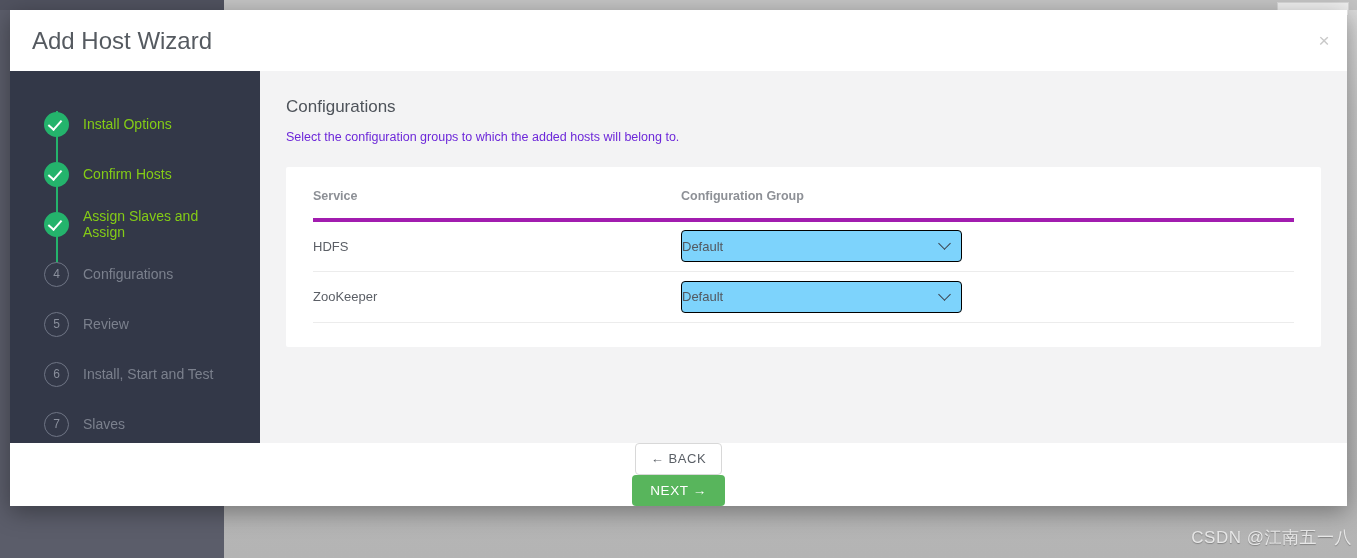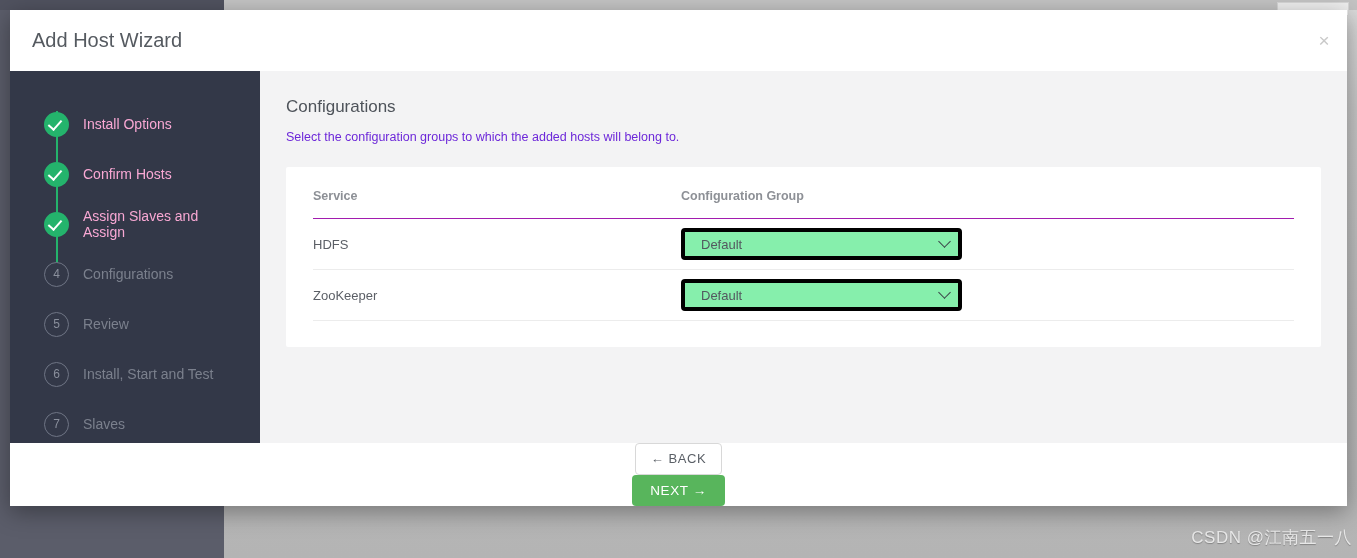--- a/index.html
+++ b/index.html
@@ -51,21 +51,21 @@
     overflow: hidden;
   }
   #modal-header {
     position: relative;
     height: 61px;
     background: #ffffff;
     display: flex; align-items: center;
   }
   #modal-title {
     margin-left: 22px;
-    font-size: 20px; color: #555a60; font-weight: 400;
+    font-size: 24px; color: #555a60; font-weight: 400;
   }
   #close-btn {
     position: absolute; right: 12px; top: 20px;
     width: 22px; height: 22px;
     color: #c9c9c9; font-size: 19px; line-height: 20px;
     text-align: center; cursor: pointer;
     background: none; border: none;
     font-family: "Liberation Sans", sans-serif;
   }
 
@@ -128,21 +128,21 @@
     background: #24b36c;
     z-index: 1;
   }
   .step-label {
     margin-left: 14px;
     font-size: 14px;
     line-height: 16px;
     color: #9a9ea9;
     max-width: 160px;
   }
-  .step.done .step-label { color: #f9a8d4; }
+  .step.done .step-label { color: #84cc16; }
   .step.current .step-label { color: #9a9ea9; }
   .step.pending .step-label { color: #7b808d; }
 
   
   #main-panel {
     flex: 1;
     background: #f3f3f4;
     padding: 26px 26px 0 26px;
     position: relative;
   }
@@ -163,38 +163,38 @@
   table.config-table {
     width: 100%;
     border-collapse: collapse;
   }
   table.config-table th {
     text-align: left;
     font-size: 12.5px;
     color: #8d9096;
     font-weight: bold;
     padding: 22px 0 15px 0;
-    border-bottom: 1px solid #a21caf;
+    border-bottom: 4px solid #a21caf;
   }
   table.config-table th.col-service { width: 368px; }
   table.config-table td {
     font-size: 13px; color: #5b5f66;
     padding: 0;
     border-bottom: 1px solid #ececec;
     height: 51px;
     vertical-align: middle;
   }
   .cfg-select {
     width: 281px; height: 32px;
-    border: 4px solid #000000;
+    border: 1px solid #000000;
     border-radius: 4px;
-    background: #86efac;
+    background: #7dd3fc;
     font-size: 13px;
     color: #53585f;
-    padding: 0 16px;
+    padding: 0 0;
     font-family: "Liberation Sans", sans-serif;
     appearance: none;
     -webkit-appearance: none;
     cursor: pointer;
   }
   .select-wrap { position: relative; display: inline-block; }
   .select-caret {
     position: absolute; right: 13px; top: 9px;
     pointer-events: none;
     width: 9px; height: 9px;

